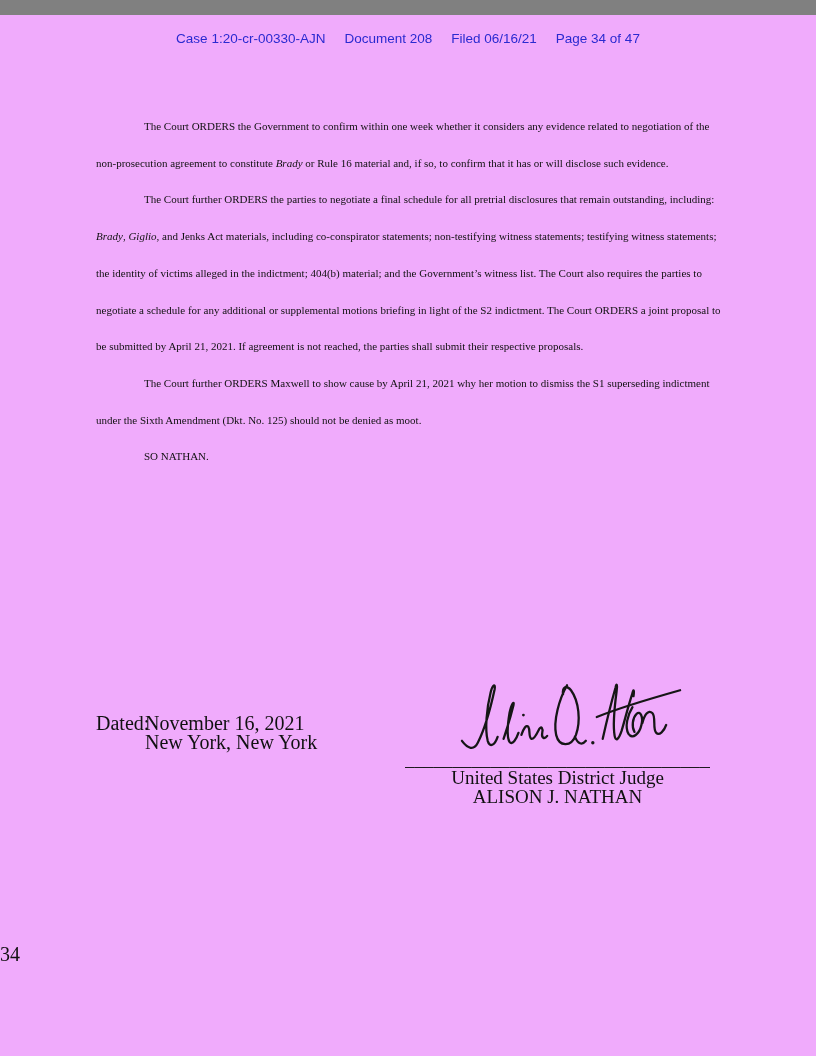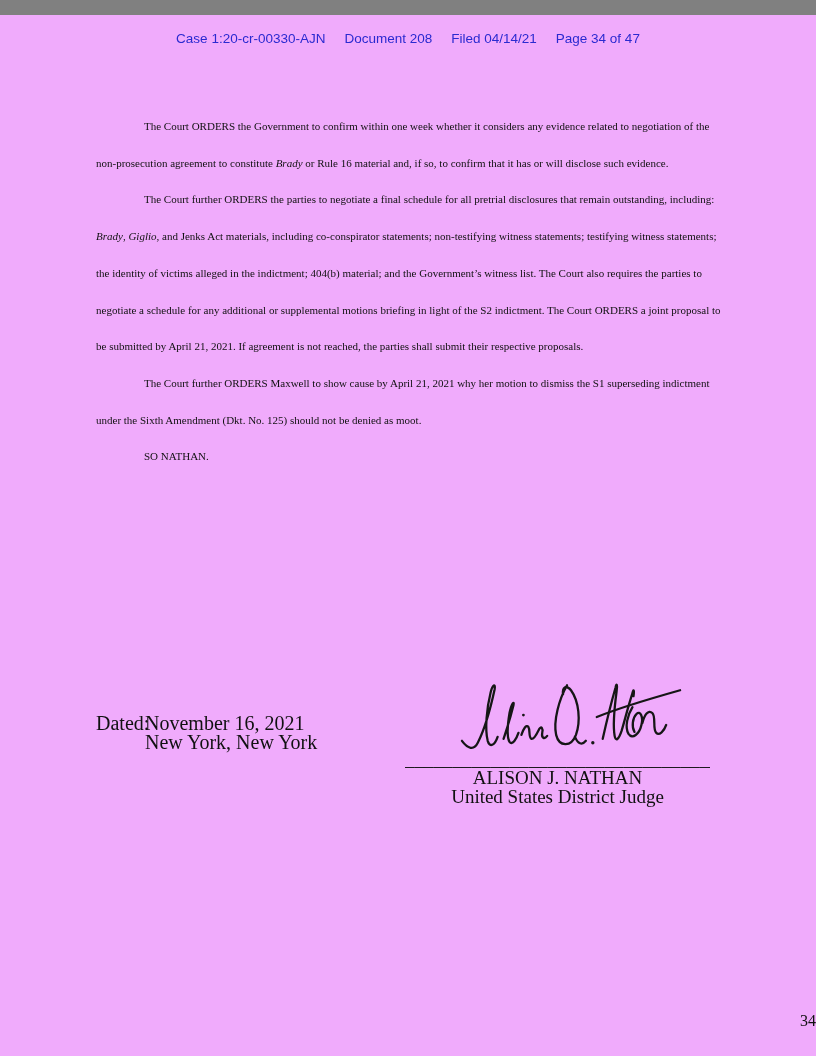--- a/index.html
+++ b/index.html
@@ -70,36 +70,36 @@
     display: block;
     letter-spacing: 0;
     white-space: nowrap;
     line-height: 16px;
     height: 16px;
     overflow: hidden;
   }
   
   .page-number {
     position: absolute;
-    top: 997px;
+    top: 928px;
     left: 0;
     width: 100%;
-    text-align: right;
-    font-size: 16px;
+    text-align: left;
+    font-size: 20px;
   }
 </style>
 </head>
 <body>
 
 <div class="page">
 
   <div class="ecf-header">
     <span>Case 1:20-cr-00330-AJN</span>
     <span>Document 208</span>
-    <span>Filed 04/14/21</span>
+    <span>Filed 06/16/21</span>
     <span>Page 34 of 47</span>
   </div>
 
   <div class="body-text">
     <p><span>The Court ORDERS the Government to confirm within one week whether it considers any evidence related to negotiation of the non-prosecution agreement to constitute </span><i>Brady</i><span> or Rule 16 material and, if so, to confirm that it has or will disclose such evidence.</span></p>
     <p><span>The Court further ORDERS the parties to negotiate a final schedule for all pretrial disclosures that remain outstanding, including: </span><i>Brady</i><span>, </span><i>Giglio</i><span>, and Jenks Act materials, including co-conspirator statements; non-testifying witness statements; testifying witness statements; the identity of victims alleged in the indictment; 404(b) material; and the Government’s witness list. The Court also requires the parties to negotiate a schedule for any additional or supplemental motions briefing in light of the S2 indictment. The Court ORDERS a joint proposal to be submitted by April 21, 2021.  If agreement is not reached, the parties shall submit their respective proposals.</span></p>
     <p><span>The Court further ORDERS Maxwell to show cause by April 21, 2021 why her motion to dismiss the S1 superseding indictment under the Sixth Amendment (Dkt. No. 125) should not be denied as moot.</span></p>
     <p><span>SO NATHAN.</span></p>
   </div>
 
@@ -123,19 +123,19 @@
     <path d="M124,60 C127,67 131,69 135,64"></path>
     <circle cx="142" cy="66" r="1.7" fill="#161616" stroke="none"></circle>
     <path d="M152,62 C156,44 161,24 165,10 C166,5 167,8 166,14 C164,29 162,48 164,59 C165,65 168,63 171,54 C174,44 178,28 182,16 C183,11 184,13 183,19"></path>
     <path d="M182,30 C177,38 174,50 178,57 C182,63 189,57 191,48 C193,40 190,33 186,37 C182,41 181,50 184,55"></path>
     <path d="M192,46 C194,38 198,32 202,36 C206,40 202,52 206,56 C209,59 214,54 216,48"></path>
     <path d="M146,40 C168,31 198,22 230,13"></path>
   </svg>
 
   <div class="sig-block">
     <span class="sig-line">______________________________________</span>
+    <div>United States District Judge</div>
     <div>ALISON J. NATHAN</div>
-    <div>United States District Judge</div>
   </div>
 
   <div class="page-number">34</div>
 
 </div>
 
 </body></html>

